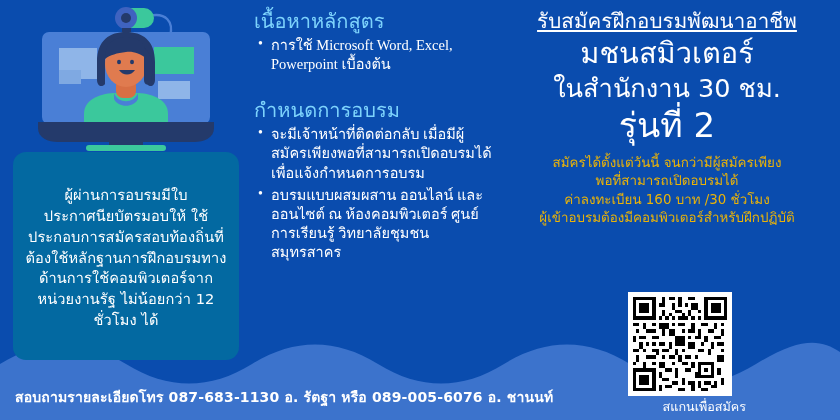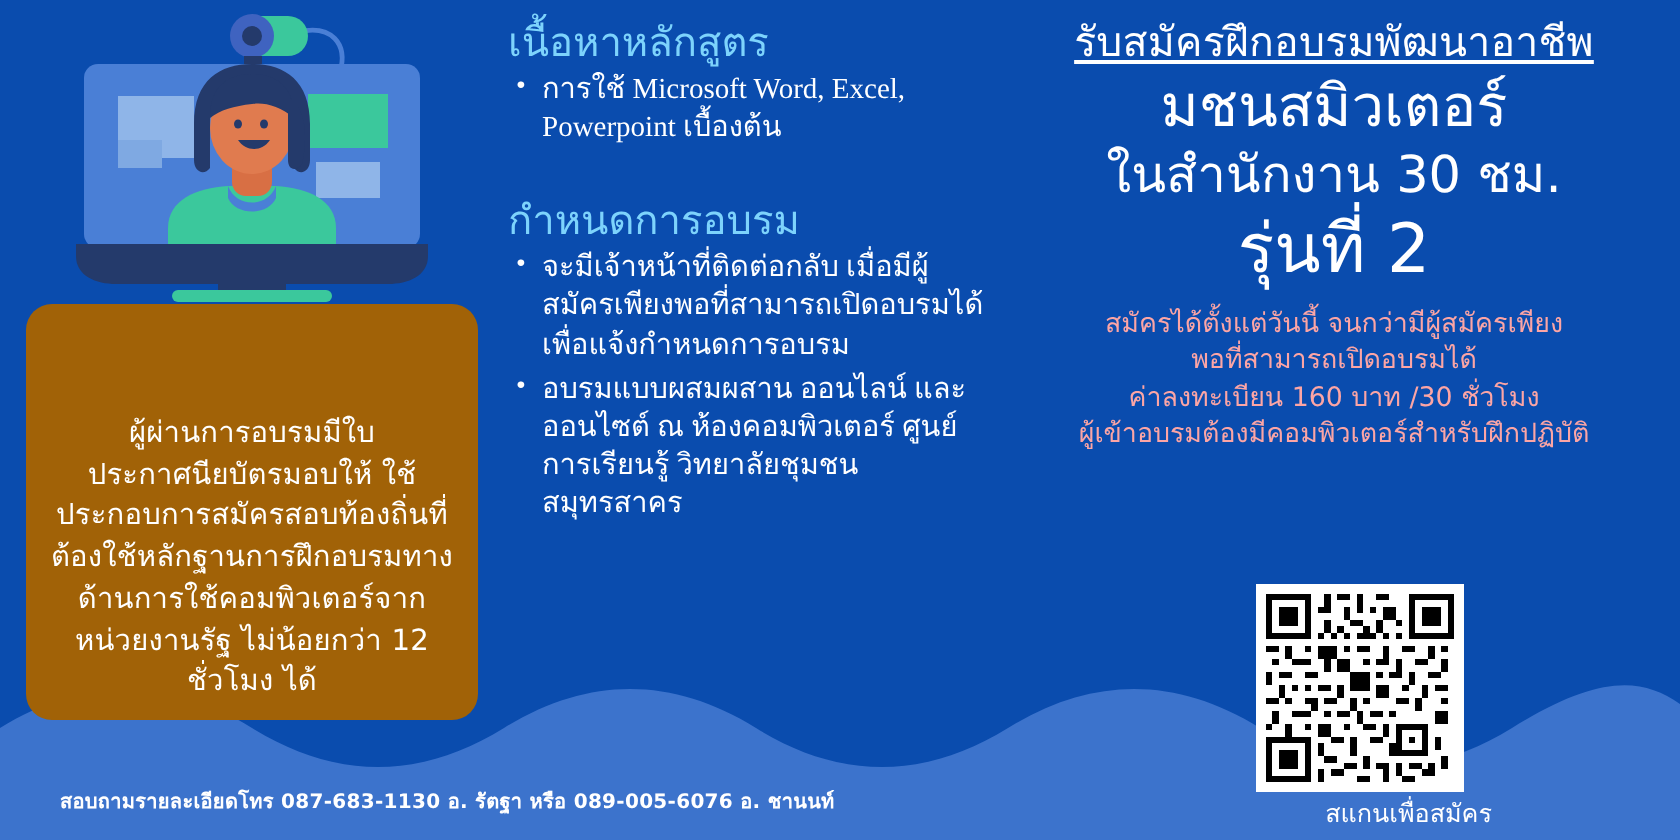--- a/index.html
+++ b/index.html
@@ -37,27 +37,27 @@
     z-index: 3;
   }
 
   
   .green-card {
     position: absolute;
     left: 13px;
     top: 152px;
     width: 226px;
     height: 208px;
-    background: #a16207;
+    background: #0369a1;
     border-radius: 13px;
     z-index: 4;
     box-sizing: border-box;
     padding: 12px 10px 8px 10px;
     display: flex;
-    align-items: flex-end;
+    align-items: center;
     justify-content: center;
   }
   .green-card-text {
     font-size: 14.6px;
     line-height: 1.42;
     text-align: center;
     color: #ffffff;
     letter-spacing: 0.1px;
   }
 
@@ -127,21 +127,21 @@
   }
   .title-4 {
     font-size: 34px;
     line-height: 1.28;
     margin: 0 0 6px 0;
   }
   .right-body p {
     font-size: 13.4px;
     line-height: 1.38;
     margin: 0;
-    color: #fca5a5;
+    color: #eab308;
   }
 
   
   .qr-wrap {
     position: absolute;
     left: 614px;
     top: 292px;
     z-index: 5;
     text-align: right;
     width: 132px;
@@ -158,24 +158,24 @@
   .qr-caption {
     margin-top: 3px;
     font-size: 12.6px;
     color: #ffffff;
     line-height: 1.2;
   }
 
   
   .footer {
     position: absolute;
-    left: 30px;
+    left: 15px;
     bottom: 12px;
     z-index: 6;
-    font-size: 10px;
+    font-size: 14px;
     letter-spacing: 0.15px;
     color: #ffffff;
     font-weight: bold;
   }
 </style>
 </head>
 <body>
 
 <div id="poster">
 

